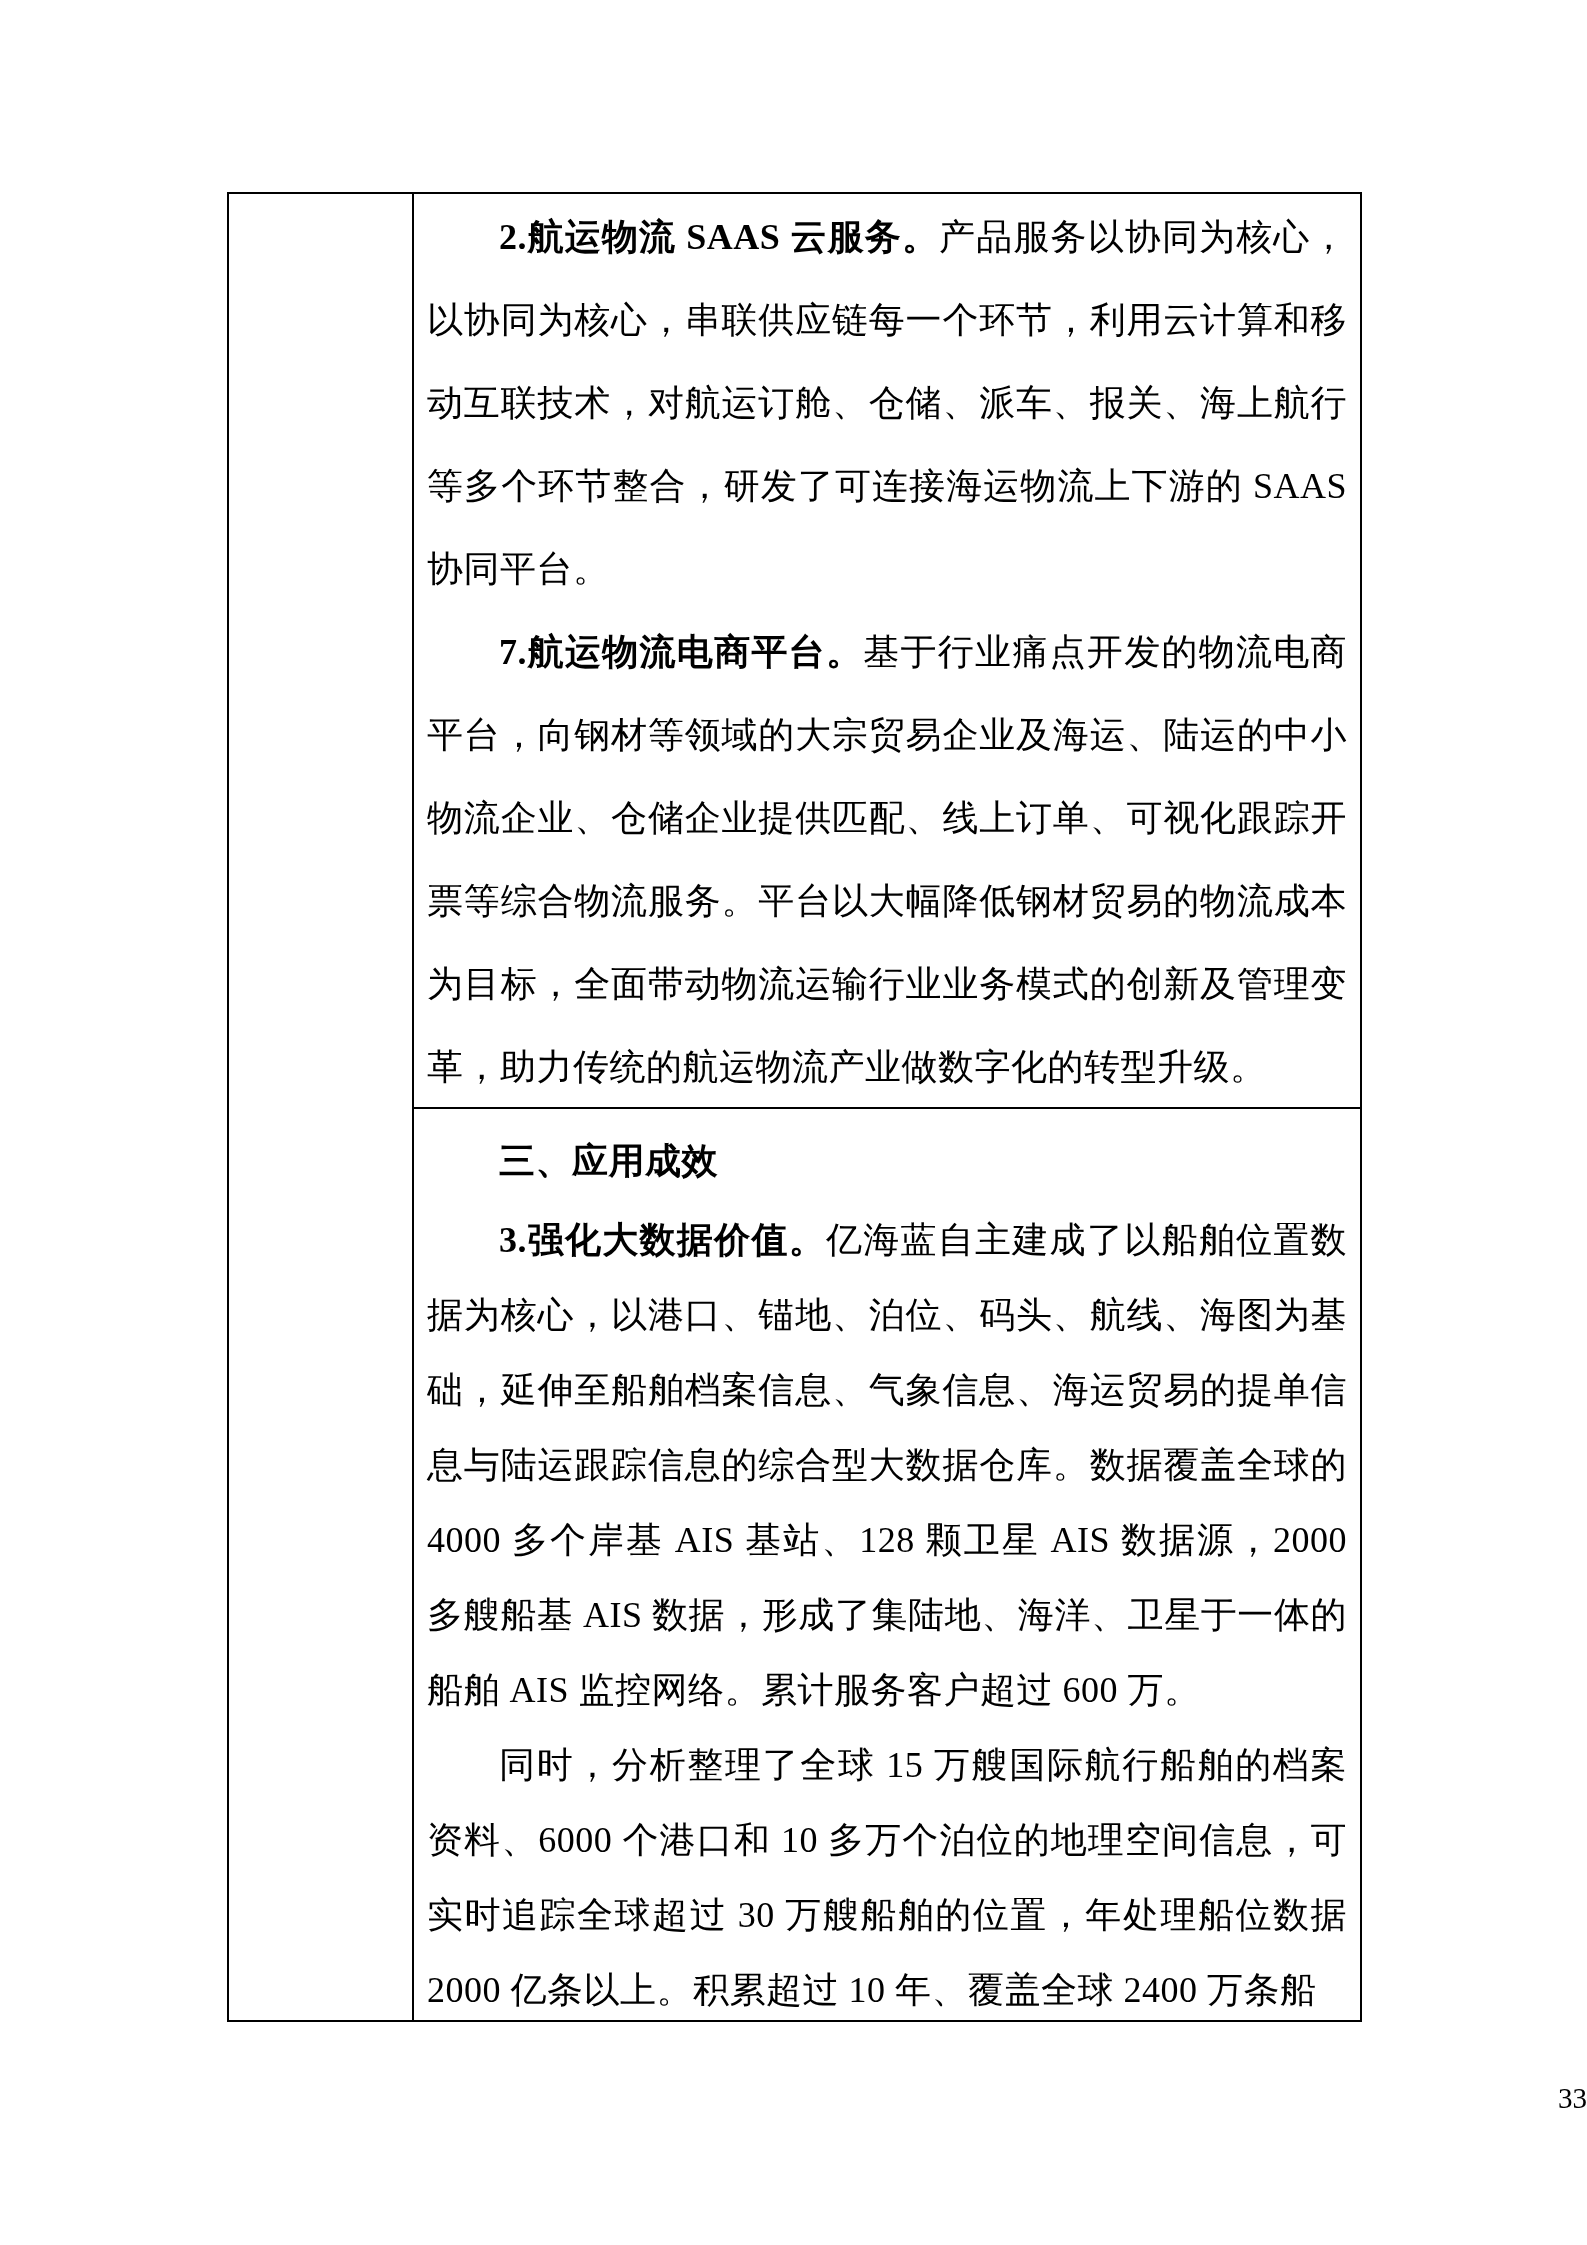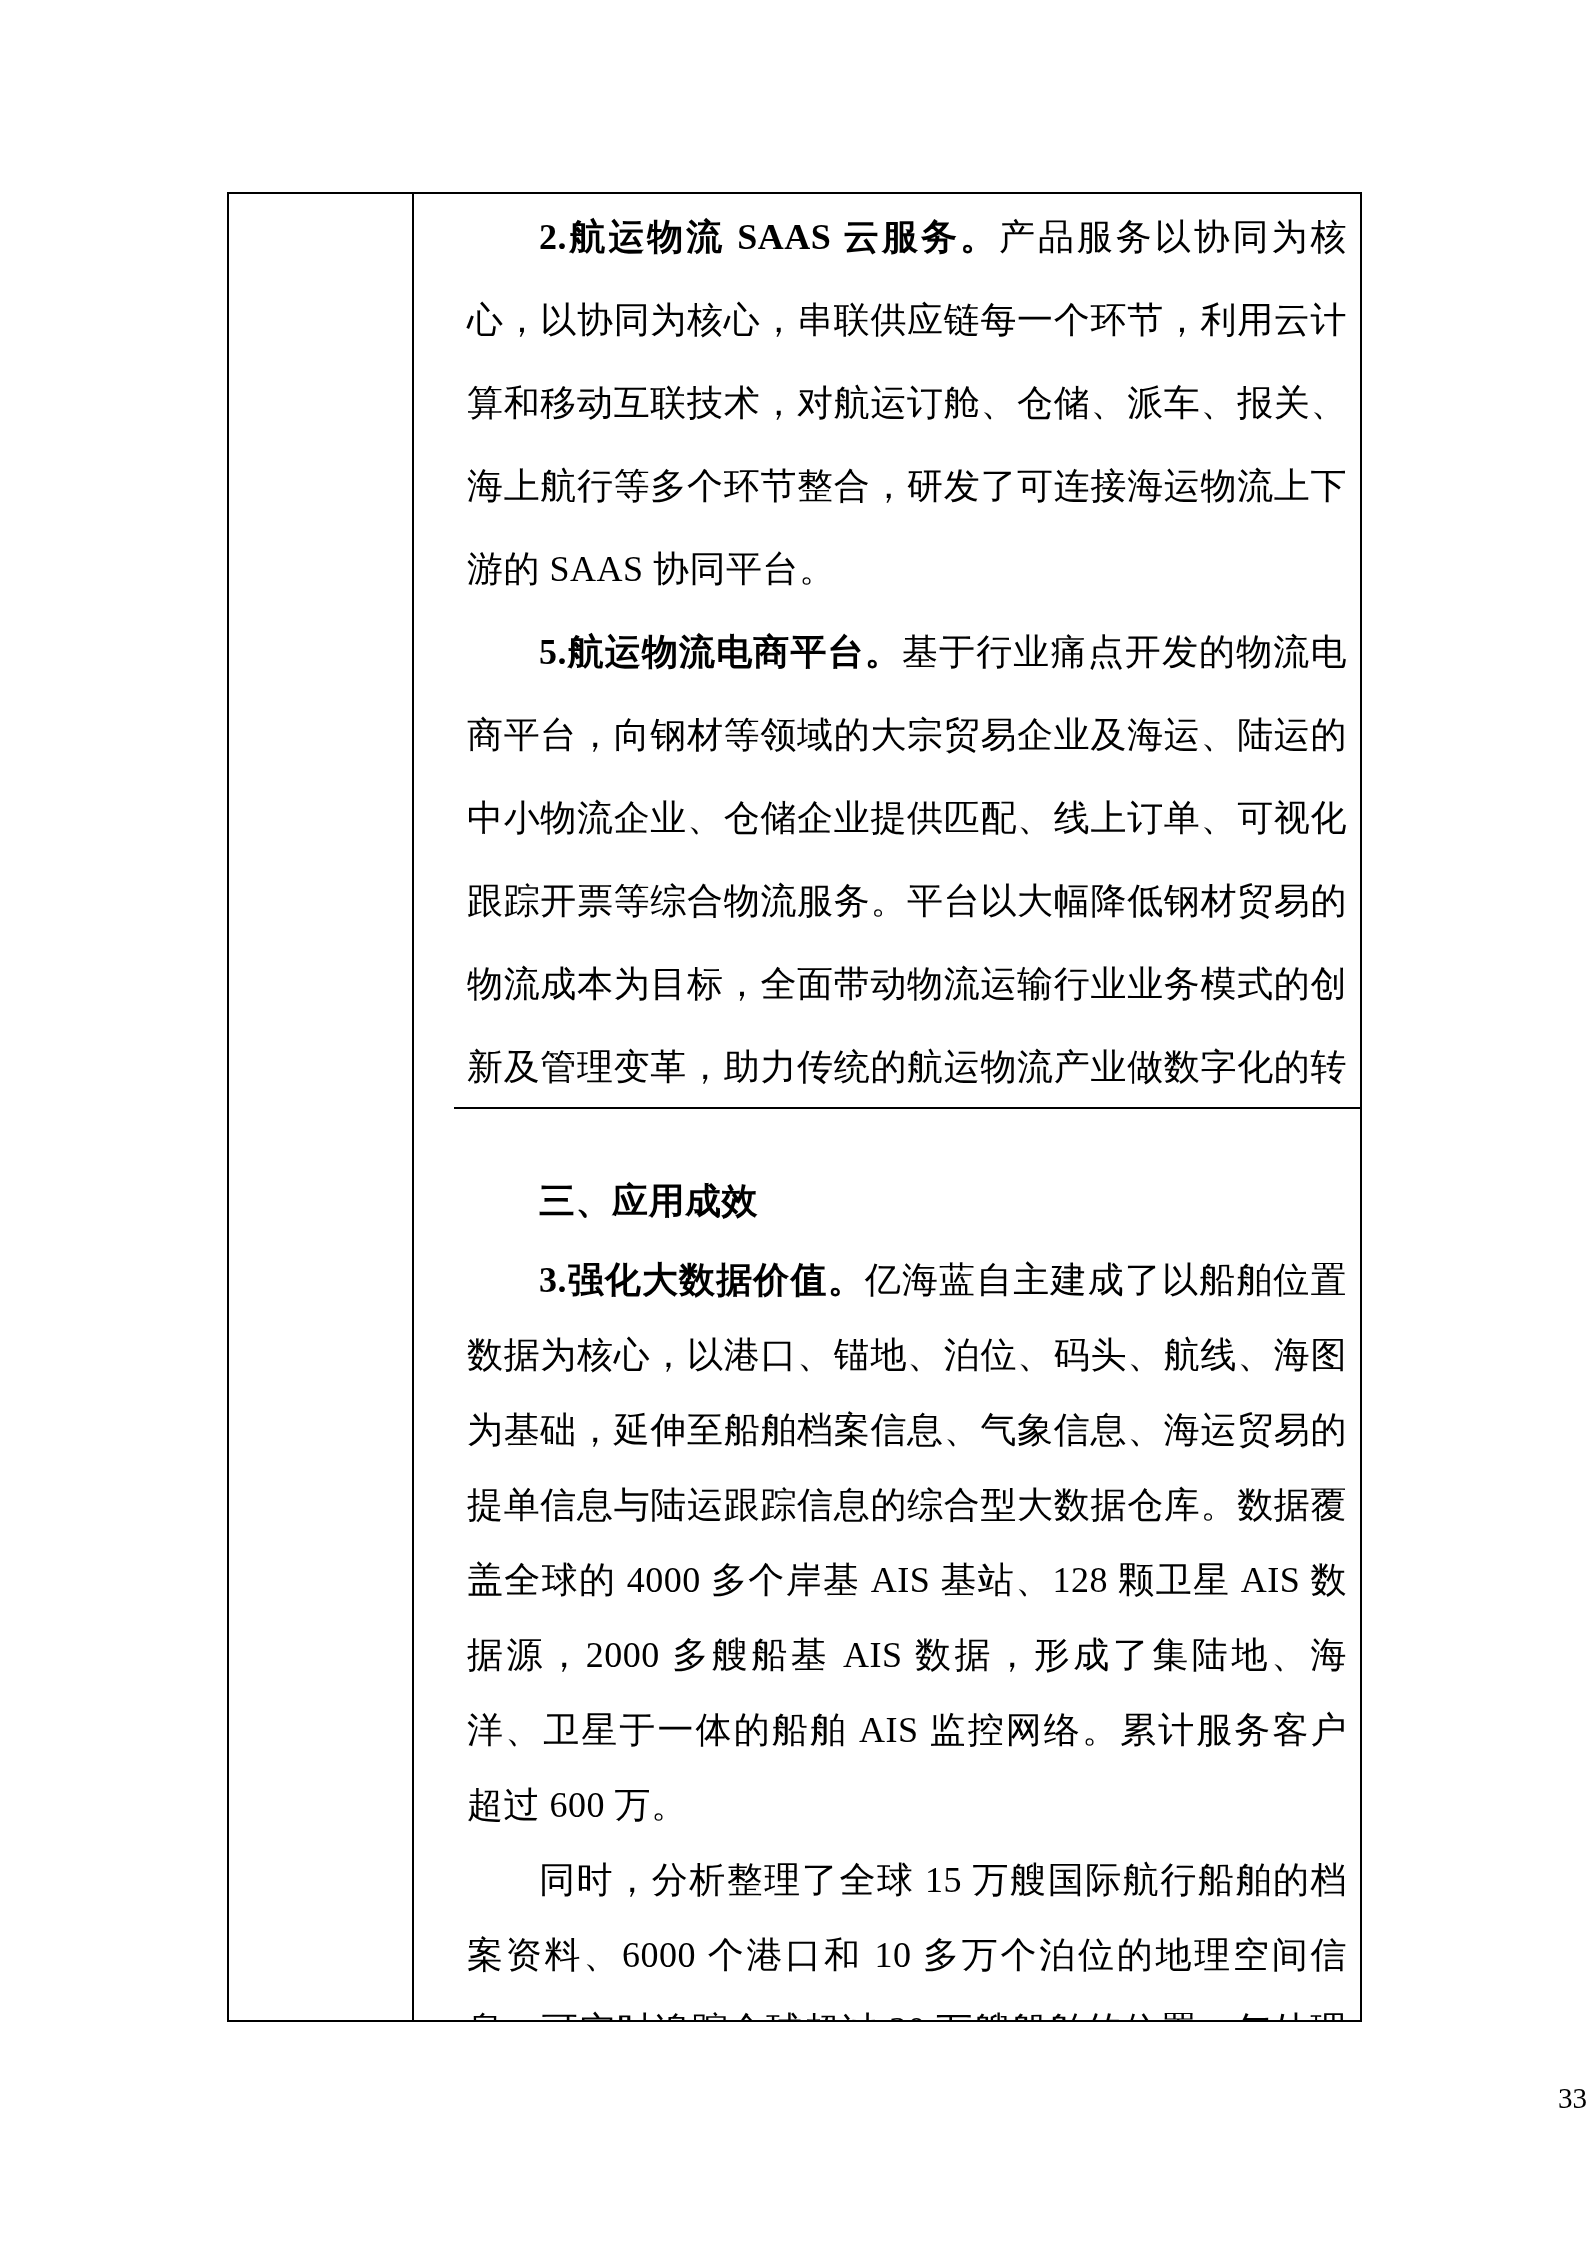--- a/index.html
+++ b/index.html
@@ -20,21 +20,20 @@
     position: absolute;
     left: 227px;
     top: 192px;
     width: 1135px;
     height: 1830px;
     box-sizing: border-box;
     border: 2px solid #000000;
     display: grid;
     grid-template-columns: 185px 1fr;
     grid-template-rows: 915px 1fr;
-    gap: 40px;
   }
   .cell-left {
     grid-column: 1;
     grid-row: 1 / 3;
     border-right: 2px solid #000000;
     box-sizing: border-box;
   }
   .cell-right-r1 {
     grid-column: 2;
     grid-row: 1;
@@ -85,21 +84,21 @@
 <body>
 
 <div class="page">
 
   <div class="doc-table">
 
     <div class="cell-left"></div>
 
     <div class="cell-right-r1">
       <p><span class="lead">2.航运物流 SAAS 云服务。</span><span>产品服务以协同为核心，以协同为核心，串联供应链每一个环节，利用云计算和移动互联技术，对航运订舱、仓储、派车、报关、海上航行等多个环节整合，研发了可连接海运物流上下游的 SAAS 协同平台。</span></p>
-      <p><span class="lead">5.航运物流电商平台。</span><span>基于行业痛点开发的物流电商平台，向钢材等领域的大宗贸易企业及海运、陆运的中小物流企业、仓储企业提供匹配、线上订单、可视化跟踪开票等综合物流服务。平台以大幅降低钢材贸易的物流成本为目标，全面带动物流运输行业业务模式的创新及管理变革，助力传统的航运物流产业做数字化的转型升级。</span></p>
+      <p><span class="lead">7.航运物流电商平台。</span><span>基于行业痛点开发的物流电商平台，向钢材等领域的大宗贸易企业及海运、陆运的中小物流企业、仓储企业提供匹配、线上订单、可视化跟踪开票等综合物流服务。平台以大幅降低钢材贸易的物流成本为目标，全面带动物流运输行业业务模式的创新及管理变革，助力传统的航运物流产业做数字化的转型升级。</span></p>
     </div>
 
     <div class="cell-right-r2">
       <p class="section-heading">三、应用成效</p>
       <p><span class="lead">3.强化大数据价值。</span><span>亿海蓝自主建成了以船舶位置数据为核心，以港口、锚地、泊位、码头、航线、海图为基础，延伸至船舶档案信息、气象信息、海运贸易的提单信息与陆运跟踪信息的综合型大数据仓库。数据覆盖全球的 4000 多个岸基 AIS 基站、128 颗卫星 AIS 数据源，2000 多艘船基 AIS 数据，形成了集陆地、海洋、卫星于一体的船舶 AIS 监控网络。累计服务客户超过 600 万。</span></p>
       <p><span>同时，分析整理了全球 15 万艘国际航行船舶的档案资料、6000 个港口和 10 多万个泊位的地理空间信息，可实时追踪全球超过 30 万艘船舶的位置，年处理船位数据 2000 亿条以上。积累超过 10 年、覆盖全球 2400 万条船</span></p>
     </div>
 
   </div>
 

